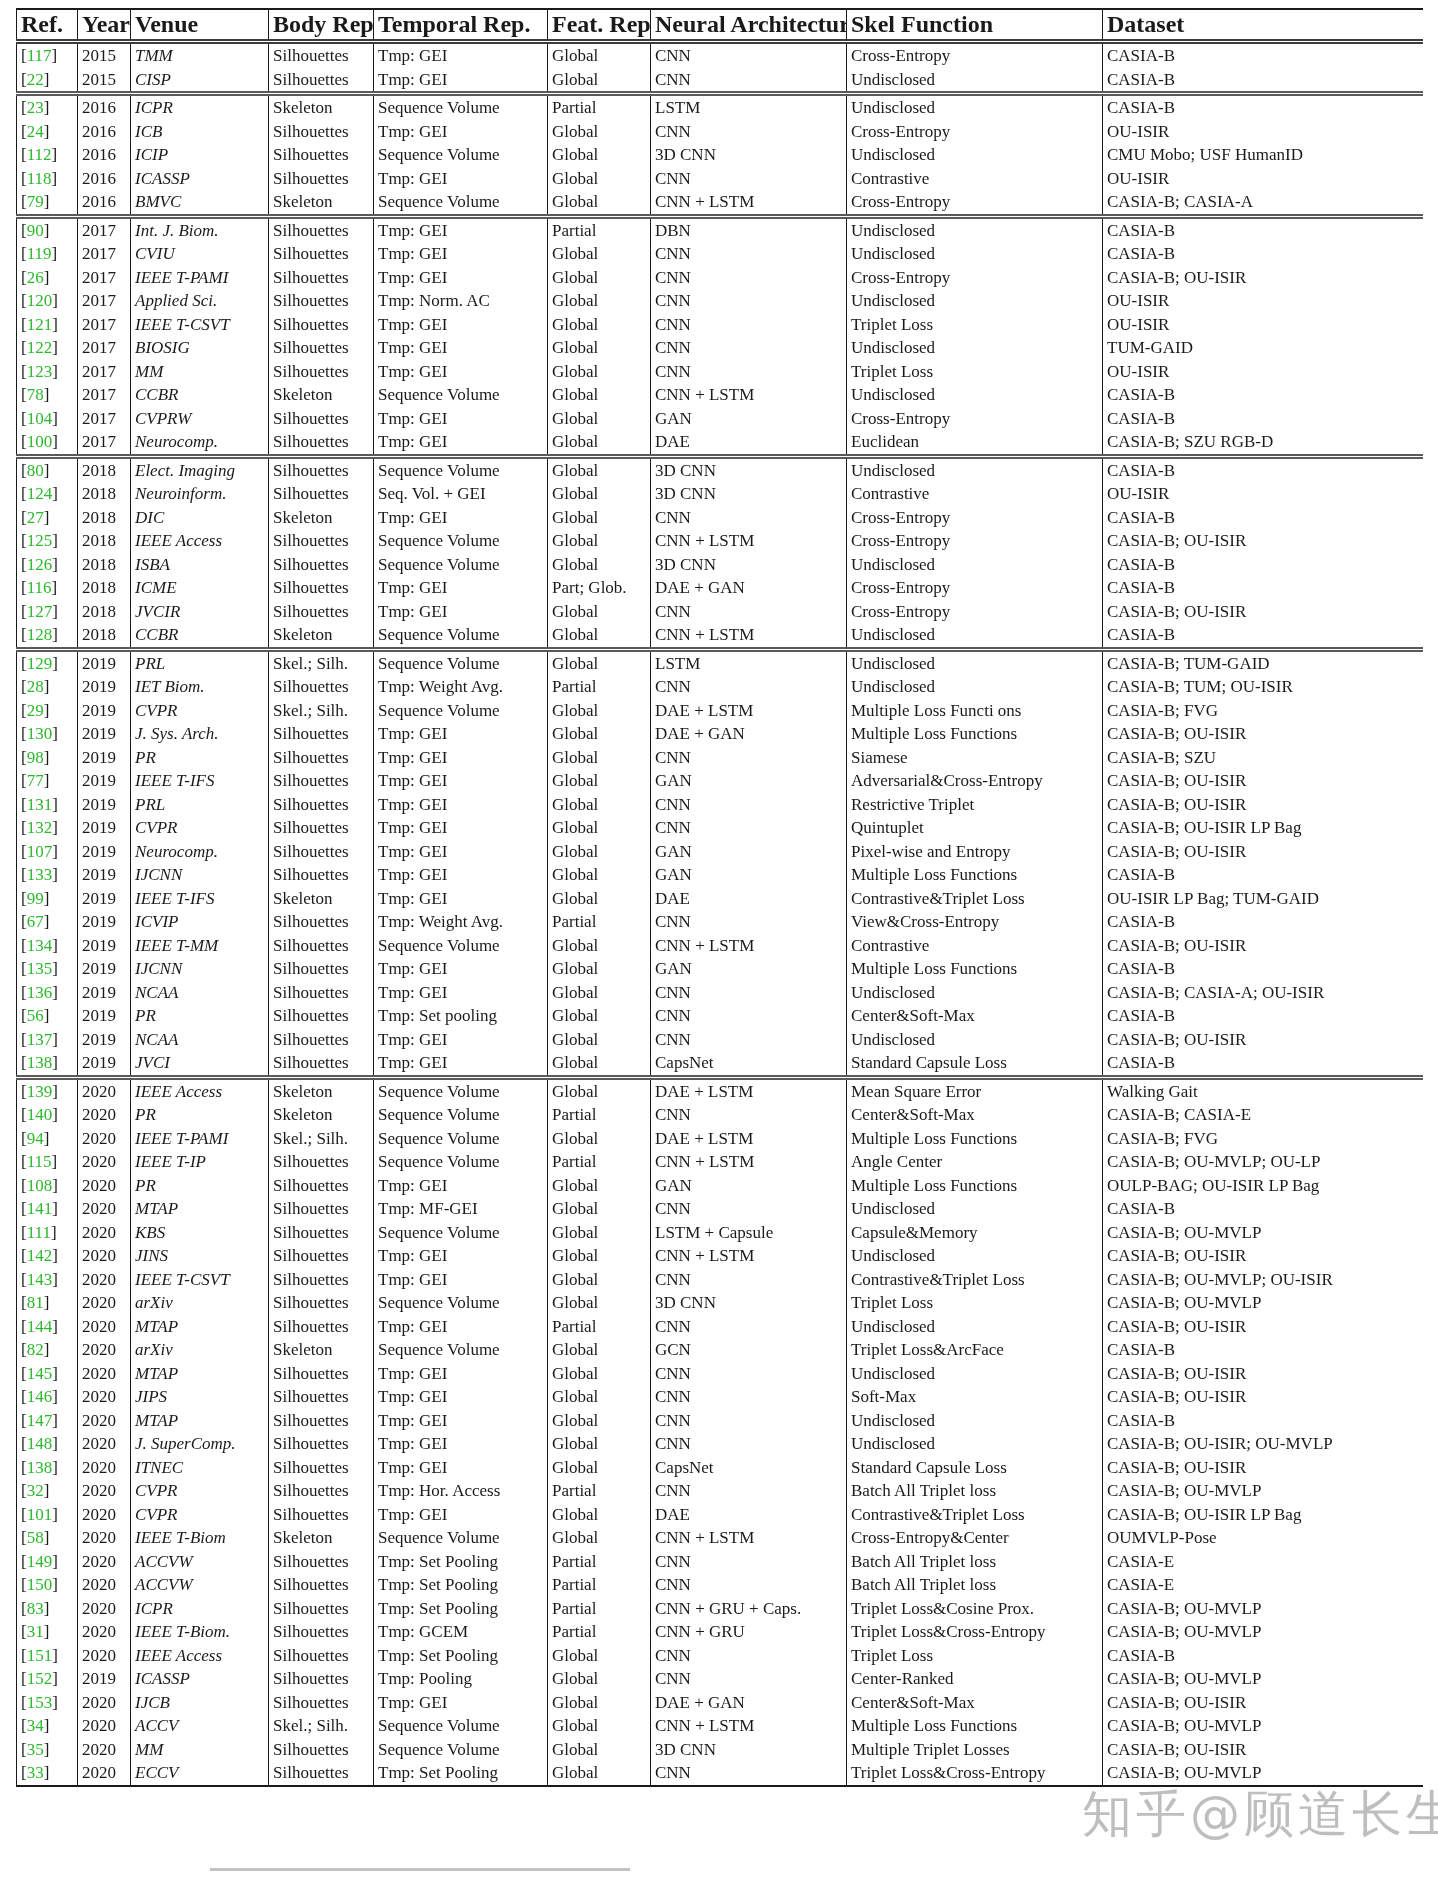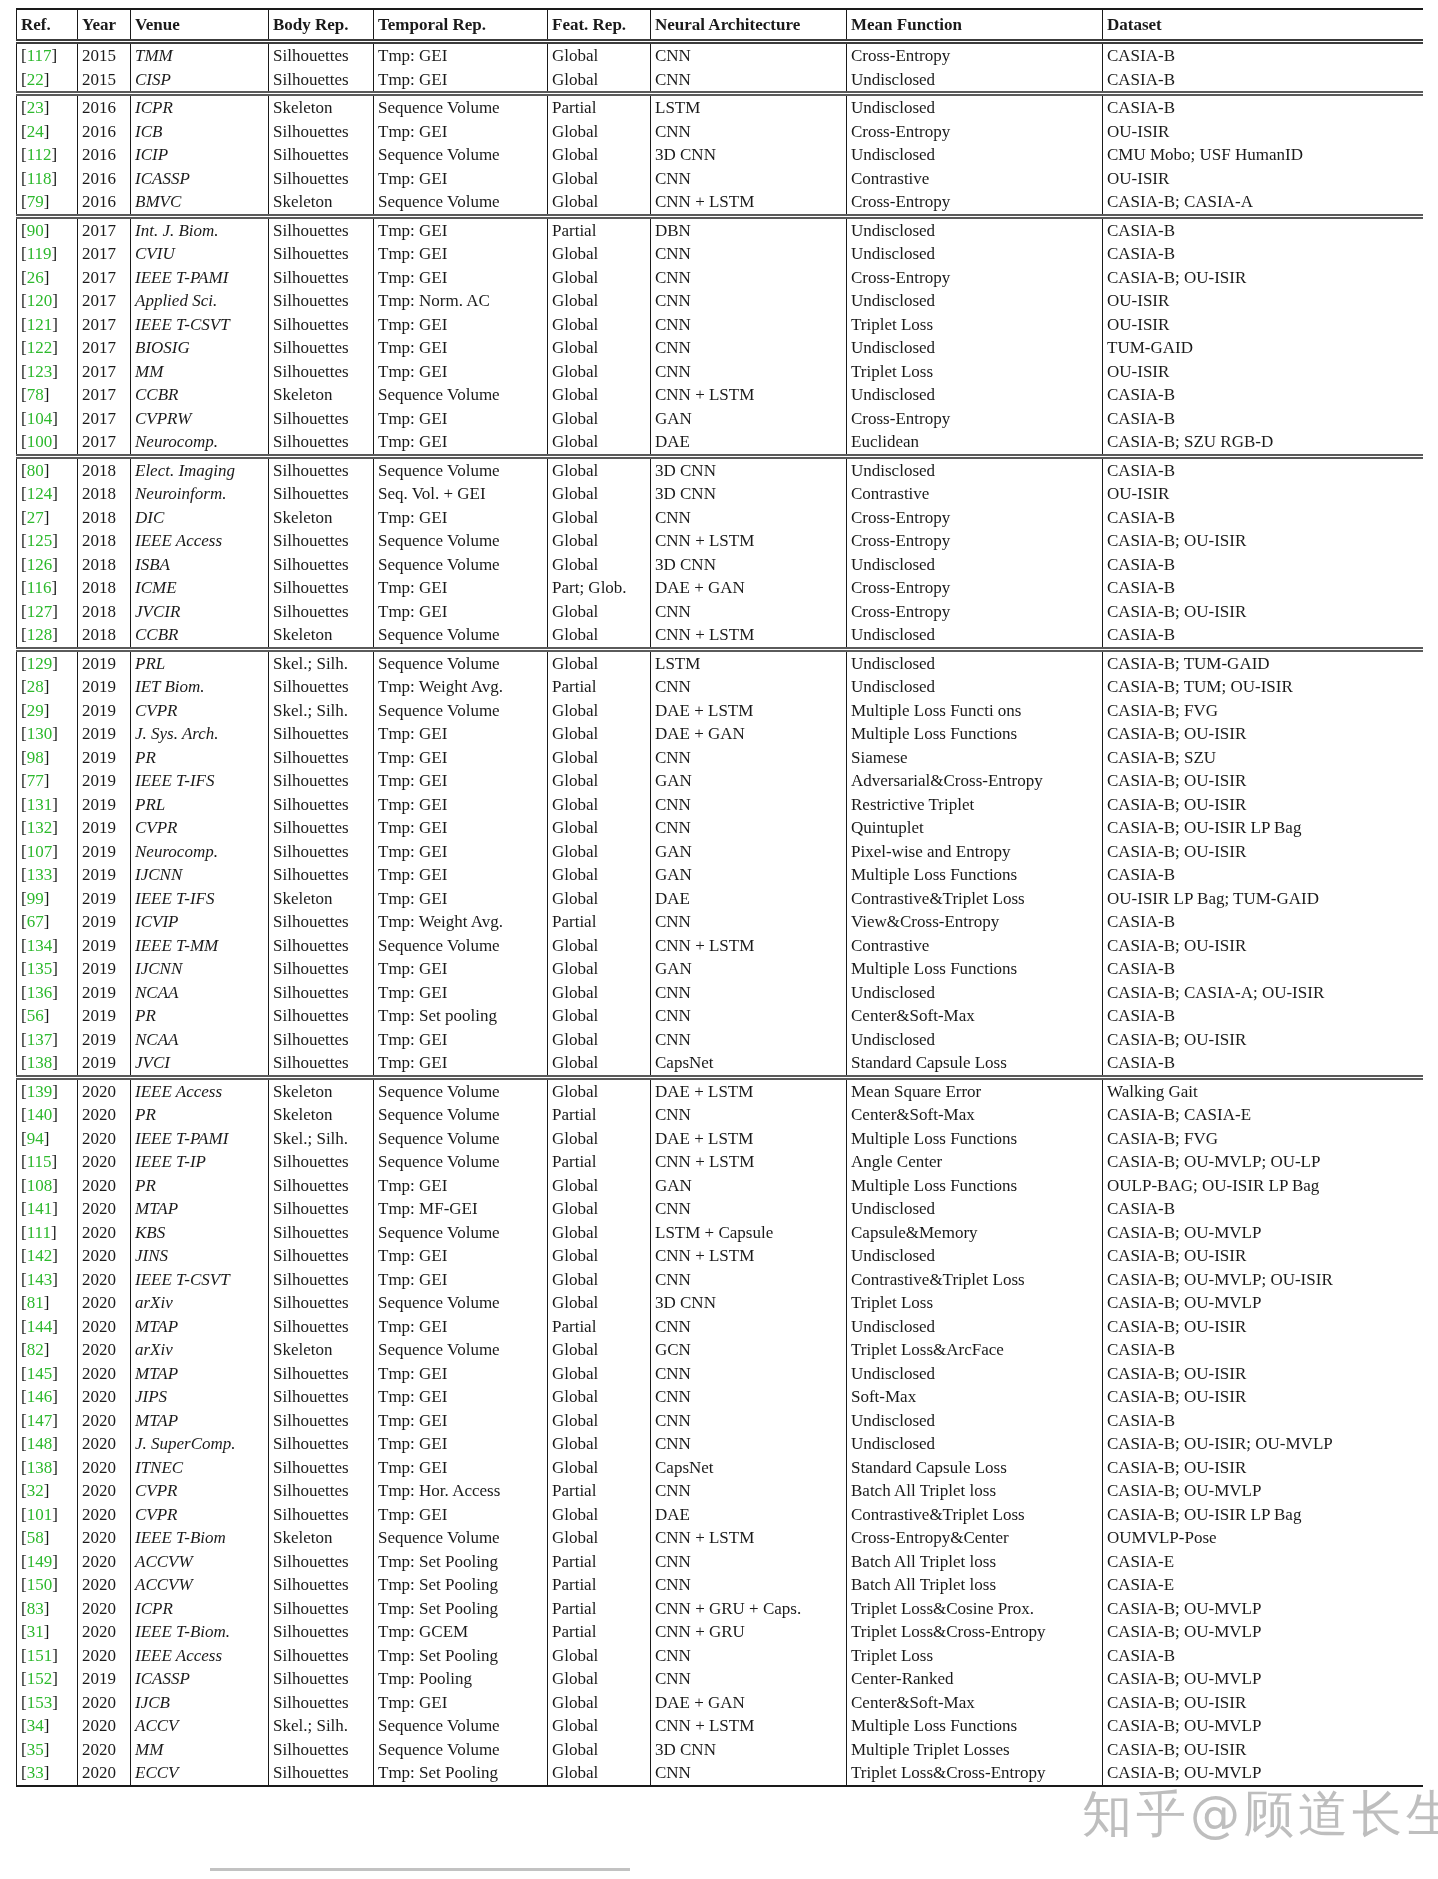--- a/index.html
+++ b/index.html
@@ -15,21 +15,21 @@
     border-left:1px solid #1a1a1a;
   }
   table.pubs th, table.pubs td{
     border-left:1px solid #1a1a1a;
     padding:0 2px 0 4px;
     font-size:17px;line-height:23.5px;height:23.5px;
     white-space:nowrap;overflow:hidden;text-align:left;
     font-weight:normal;vertical-align:middle;
   }
   table.pubs thead th{
-    font-weight:bold;font-size:17px;height:29px;line-height:29px;
+    font-weight:bold;font-size:24px;height:29px;line-height:29px;
     border-bottom:5px double #3c3c3c;
   }
   table.pubs tr.group-start td{
     border-top:5px double #5a5a5a;
     margin-left:22px;
   }
   td.venue{font-style:italic;}
   .refnum{color:#2db92d;}
   .bracket{color:#1a1a1a;}
   .watermark{
@@ -61,21 +61,21 @@
   </colgroup>
   <thead>
     <tr id="header-row">
         <th>Ref.</th>
         <th>Year</th>
         <th>Venue</th>
         <th>Body Rep.</th>
         <th>Temporal Rep.</th>
         <th>Feat. Rep.</th>
         <th>Neural Architecture</th>
-        <th>Mean Function</th>
+        <th>Skel Function</th>
         <th>Dataset</th>
       </tr>
   </thead>
   <tbody id="table-body">
       <tr>
     <td><span class="bracket">[</span><span class="refnum">117</span><span class="bracket">]</span></td>
     <td>2015</td>
     <td class="venue">TMM</td>
     <td>Silhouettes</td>
     <td>Tmp: GEI</td>

